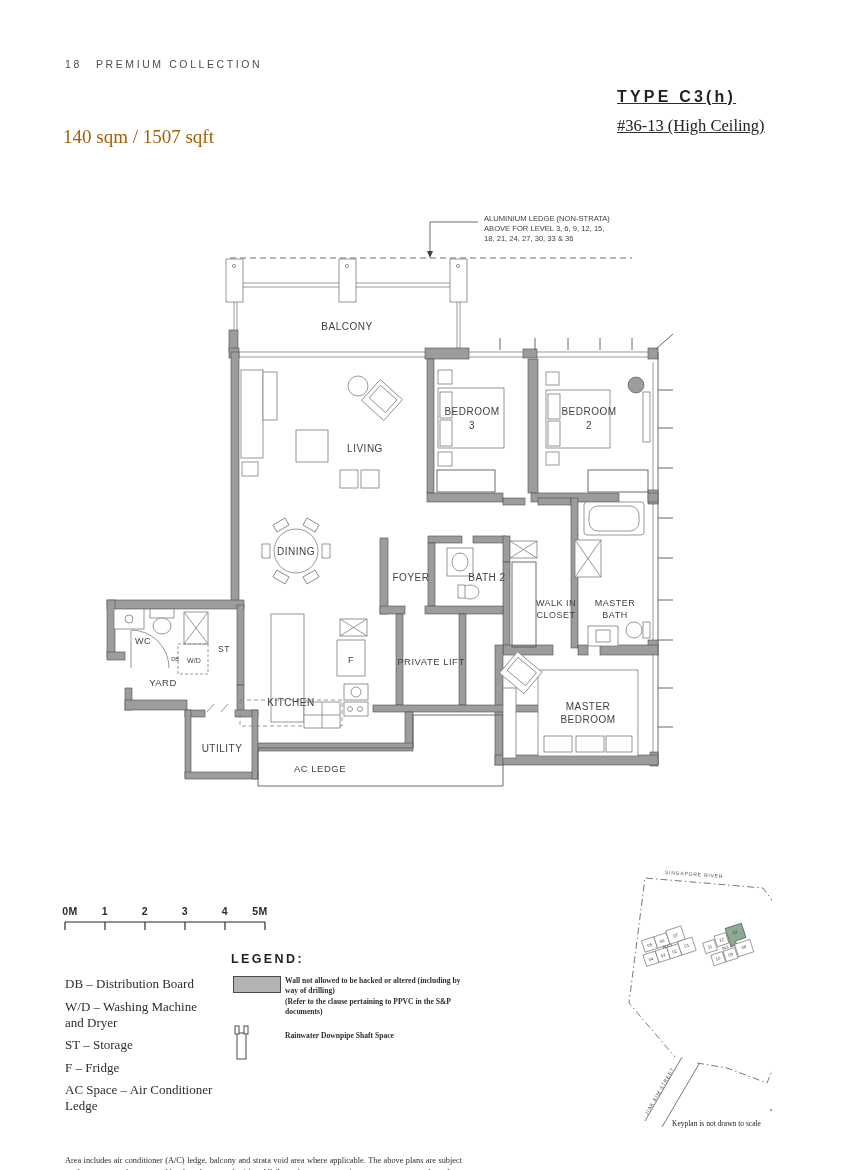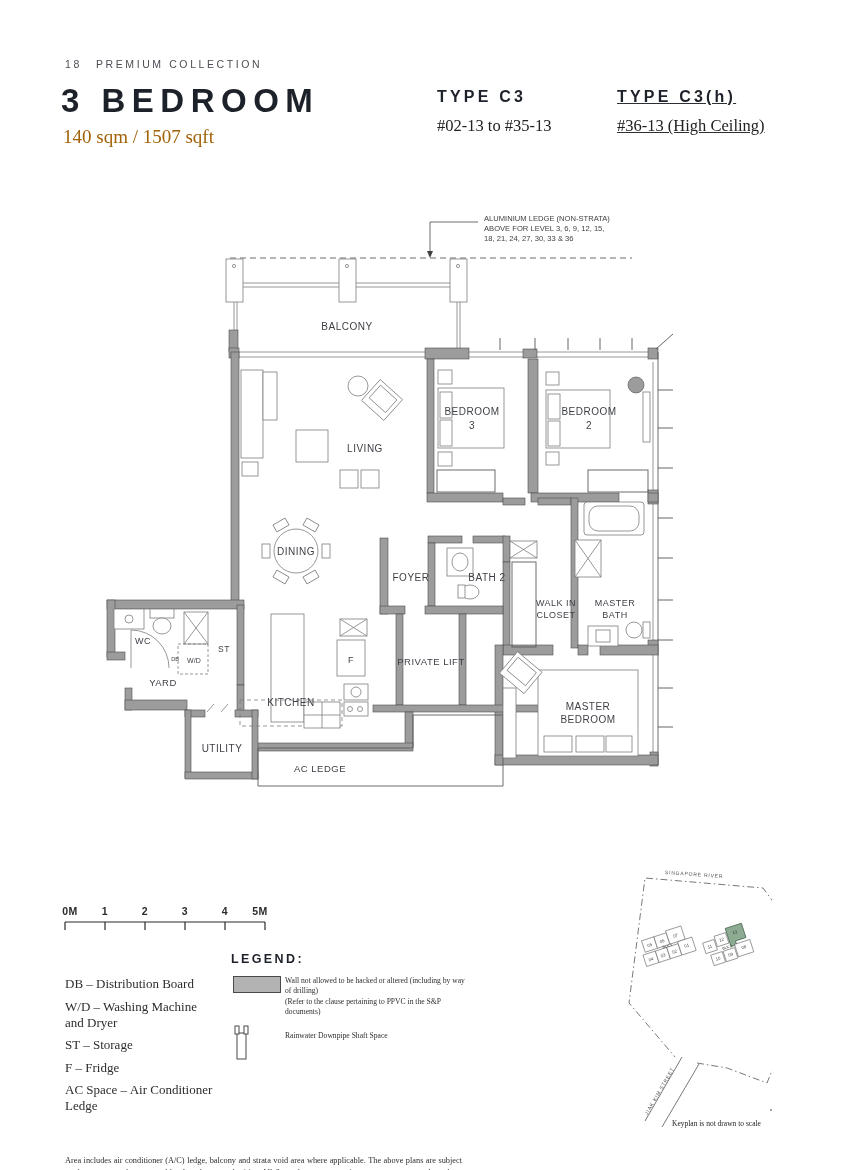--- a/index.html
+++ b/index.html
@@ -25,21 +25,21 @@
   .fw{fill:#fff;stroke:#7d7d7d;stroke-width:0.8;}
   .tick{stroke:#555;stroke-width:0.9;fill:none;}
   
   .sct{font-family:"Liberation Sans",sans-serif;font-size:10.5px;font-weight:bold;fill:#2b2b2b;letter-spacing:0.5px;text-anchor:middle;}
   
   .legend{left:65px;top:952px;width:405px;}
   .legend h3{margin:0 0 10px 0;font-size:12.5px;font-weight:bold;letter-spacing:2.4px;color:#1d2129;text-align:center;}
   .legend-cols{display:flex;gap:20px;}
   .abbr{list-style:none;margin:0;padding:0;width:148px;font-family:"Liberation Serif",serif;font-size:13px;color:#2d2d2d;}
   .abbr li{margin-bottom:6.5px;}
-  .symbols{flex:1;}
+  .symbols{flex:1;font-weight:bold;}
   .symrow{display:flex;align-items:flex-start;margin-bottom:8px;}
   .symicon{width:52px;flex:0 0 52px;}
   .swatch{width:46px;height:15px;background:#b3b3b3;border:1px solid #4a4a4a;}
   .symtext{font-family:"Liberation Serif",serif;font-size:7.6px;line-height:1.35;color:#2d2d2d;}
   
   .disclaimer{left:65px;top:1119px;width:397px;font-family:"Liberation Serif",serif;
               font-size:8.3px;line-height:1.45;color:#2d2d2d;text-align:justify;margin-top:36px;}
   
   .kt{font-family:"Liberation Sans",sans-serif;font-size:4.3px;fill:#3a3a3a;text-anchor:middle;}
   .kblk{font-size:3.6px;}
@@ -50,26 +50,21 @@
   .bnd{fill:none;stroke:#555;stroke-width:0.8;stroke-dasharray:7 3 1.5 3;}
 </style>
 </head>
 <body>
 
 <div class="page">
 
   <div class="abs eyebrow">
     <span class="num">18</span><span>PREMIUM COLLECTION</span>
   </div>
-  <div class="abs title">3 BEDROOM</div>
   <div class="abs area">140 sqm / 1507 sqft</div>
-  <div class="abs type-block" style="left:437px;">
-    <div class="type-name">TYPE C3</div>
-    <div class="type-units">#02-13 to #35-13</div>
-  </div>
   <div class="abs type-block" style="left:617px;text-decoration:underline;">
     <div class="type-name">TYPE C3(h)</div>
     <div class="type-units">#36-13 (High Ceiling)</div>
   </div>
 
   <svg class="abs" style="left:60px;top:200px;" width="640" height="615" viewBox="60 200 640 615">
     <defs>
       <pattern id="hV" width="5" height="22" patternUnits="userSpaceOnUse">
         <rect width="5" height="22" fill="#fff"></rect>
           <path d="M2.5 0 V22" stroke="#777" stroke-width="0.8"></path>

